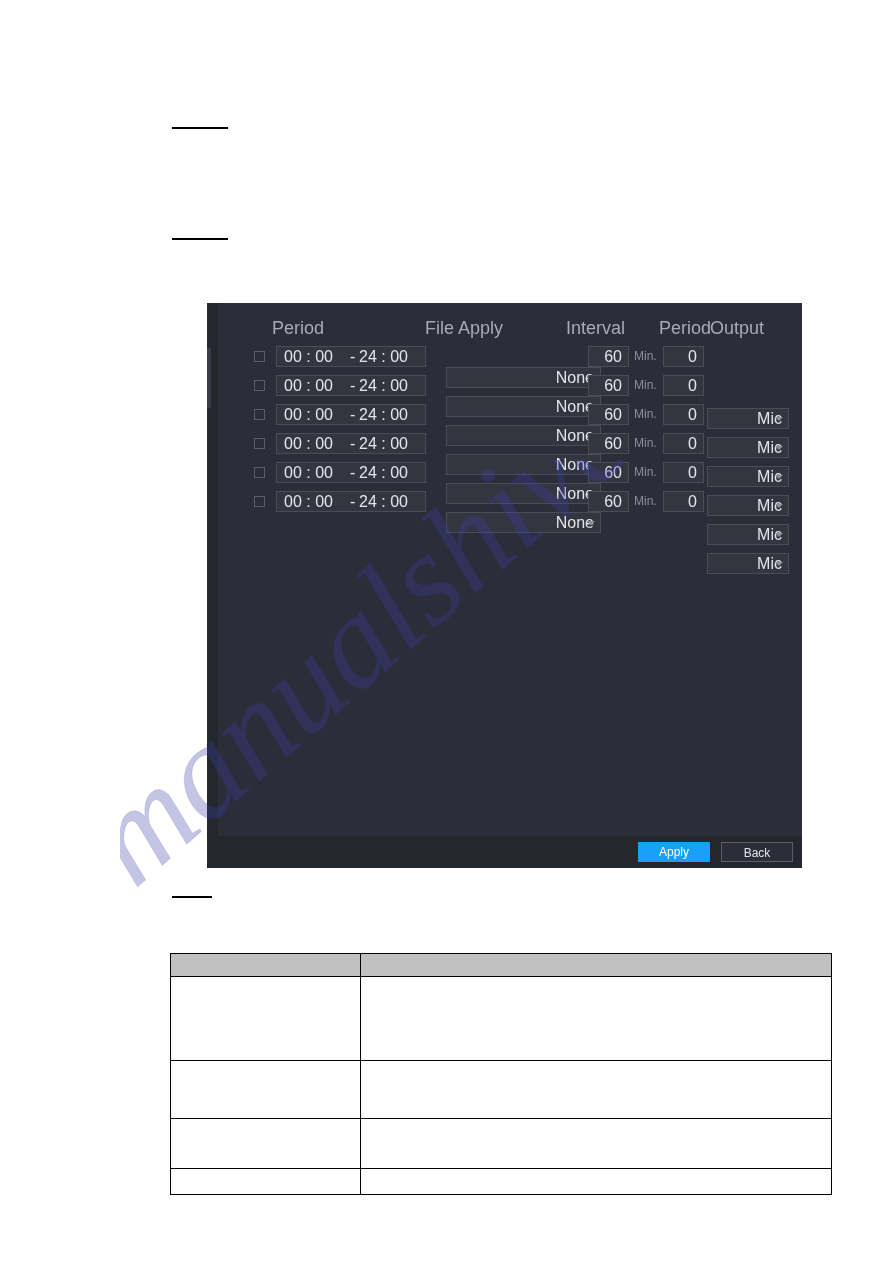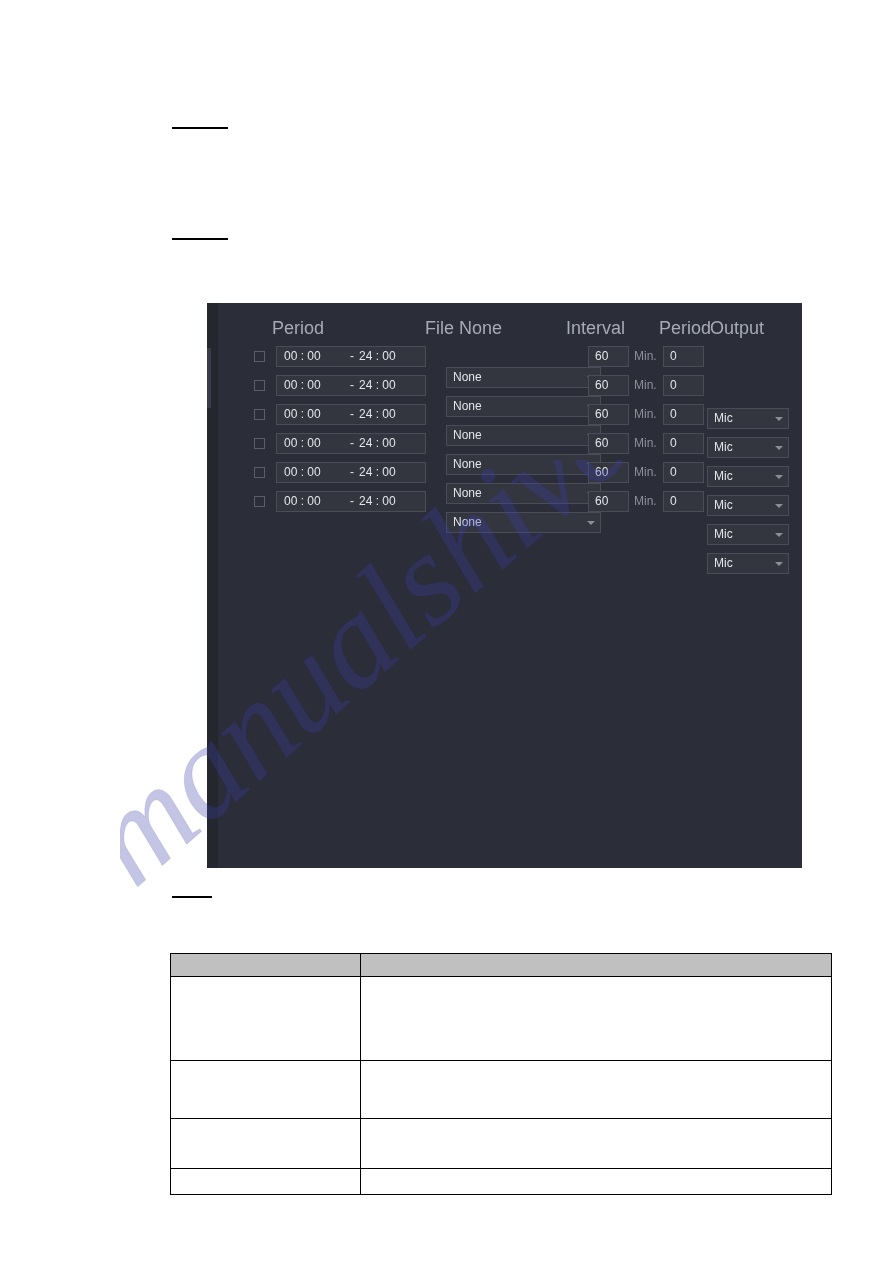--- a/index.html
+++ b/index.html
@@ -102,25 +102,26 @@
     border: 1px solid #5a5e6b;
     background: transparent;
     box-sizing: border-box;
   }
 
   .field {
     box-sizing: border-box;
     border: 1px solid #4a4d58;
     background: #34363f;
     color: #e3e5ea;
-    font-size: 12px;
+    font-size: 16px;
     height: 21px;
     line-height: 19px;
     padding: 0 6px;
     white-space: nowrap;
+    text-align: right;
   }
 
   .period-box {
     left: 58px;
     width: 150px;
     position: relative;
   }
   .period-box .t-start {
     position: absolute;
     left: 7px;
@@ -245,21 +246,21 @@
 <div class="dialog">
 
   <div class="dialog-railcol">
     <div class="rail-thumb"></div>
   </div>
 
   <div class="dialog-body">
 
     <div class="col-headers">
       <span class="ch-period">Period</span>
-      <span class="ch-filename">File None</span>
+      <span class="ch-filename">File Apply</span>
       <span class="ch-interval">Interval</span>
       <span class="ch-repeat">Period</span>
       <span class="ch-output">Output</span>
     </div>
 
     <div class="rows" id="rows-container">
         <div class="srow">
           <div class="chk"></div>
           <div class="field period-box">
             <span class="t-start">00 : 00</span>
@@ -334,20 +335,24 @@
           <div class="field select file-select"><span>None</span><span class="caret"></span></div>
           <div class="field interval-input">60</div>
           <div class="unit-label">Min.</div>
           <div class="field repeat-input">0</div>
           <div class="field select out-select"><span>Mic</span><span class="caret"></span></div>
         </div>
       </div>
 
   </div>
 
+  <div class="dialog-footer">
+    <div class="btn btn-apply">Apply</div>
+    <div class="btn btn-back">Back</div>
+  </div>
 
 </div>
 
 <div class="watermark">
   <svg width="640" height="460" viewBox="0 0 640 460" xmlns="http://www.w3.org/2000/svg">
     <text id="wm-text" x="0" y="0" transform="translate(14,430) rotate(-41)" font-family="Liberation Serif, serif" font-size="132" font-style="italic" fill="#3b3fa8" fill-opacity="0.30" stroke="#3b3fa8" stroke-opacity="0.12" stroke-width="1">manualshive.com</text>
   </svg>
 </div>
 
 <table class="desc-table">

